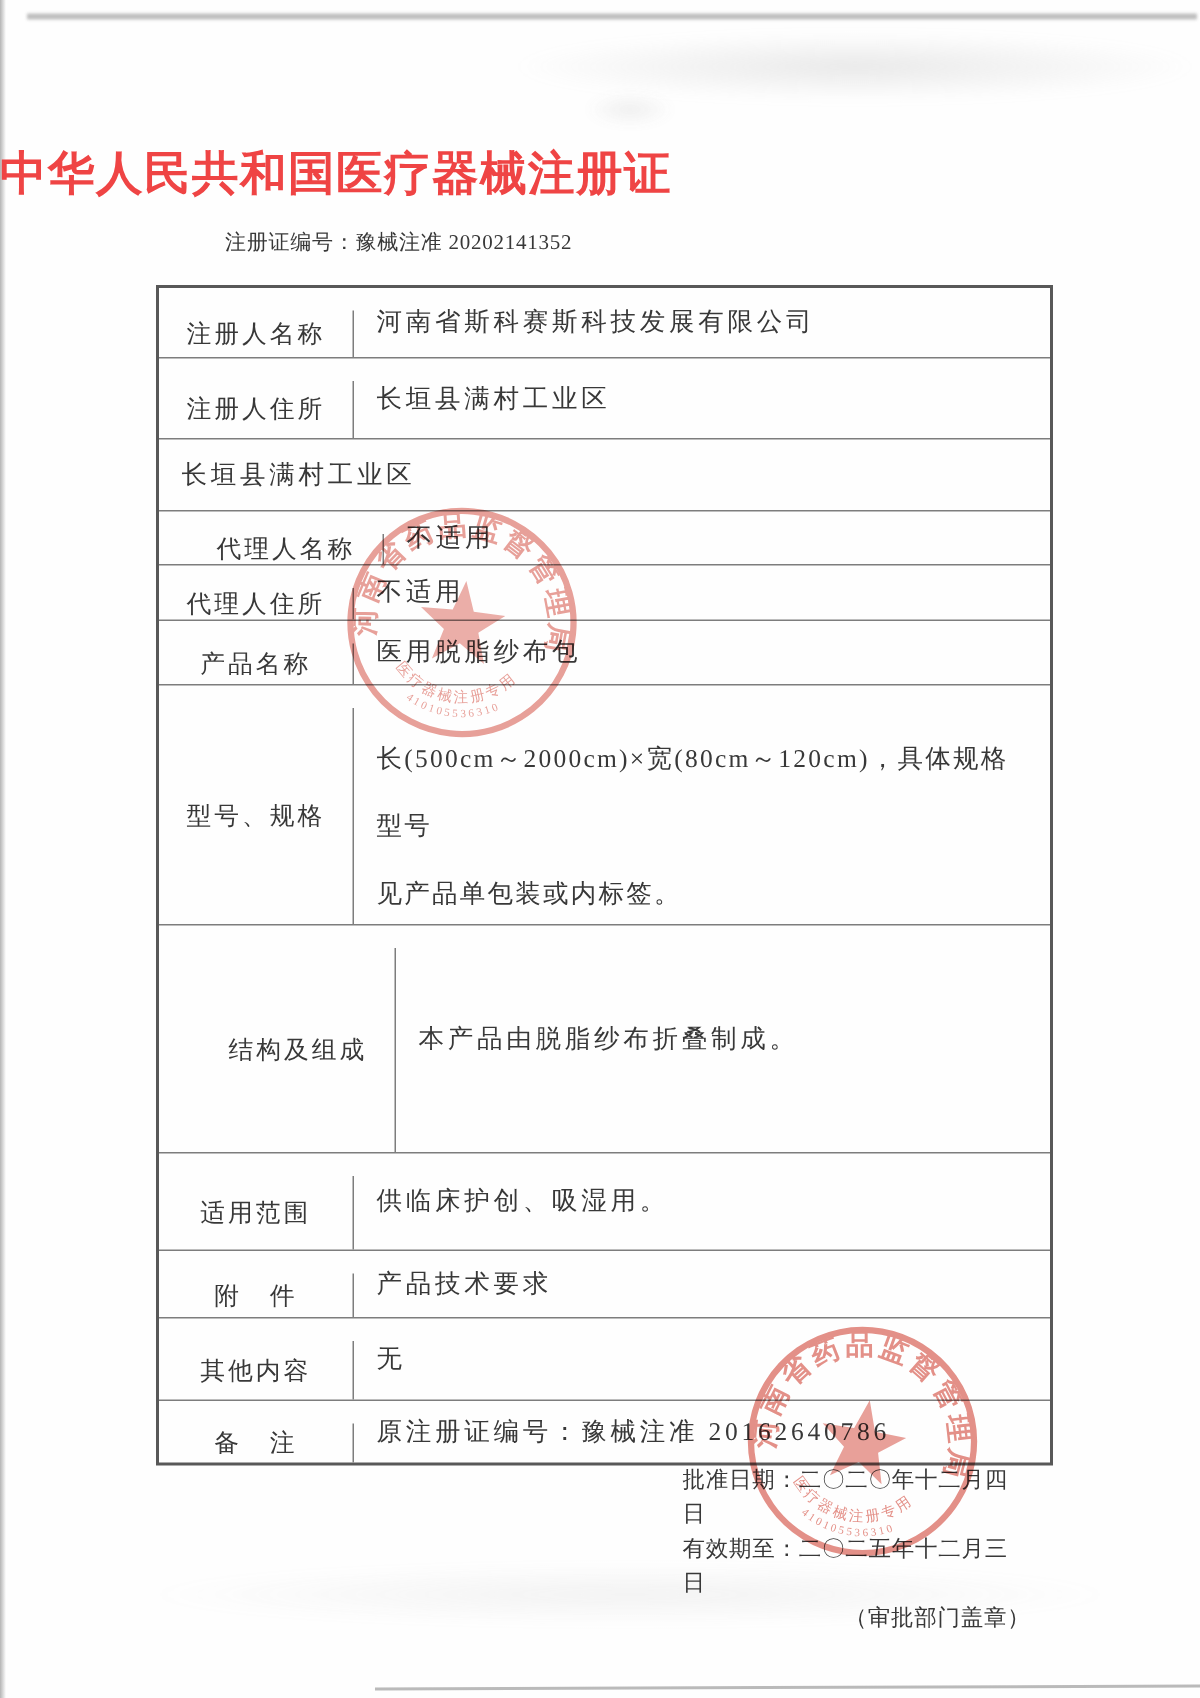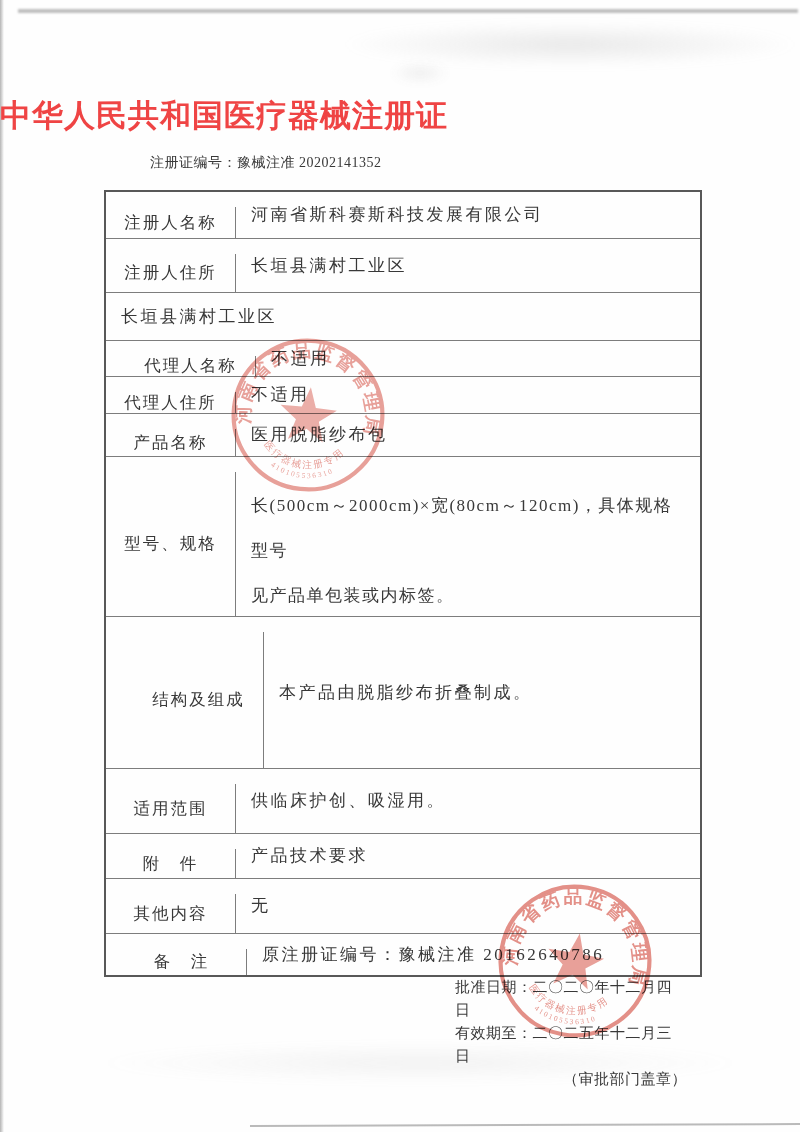--- a/index.html
+++ b/index.html
@@ -55,21 +55,21 @@
   .trow:nth-child(2)  { height:54px; }
   .trow:nth-child(3)  { height:48px; }
   .trow:nth-child(4)  { height:36px;padding-left:20px; }
   .trow:nth-child(5)  { height:37px; }
   .trow:nth-child(6)  { height:43px; }
   .trow:nth-child(7)  { height:160px; }
   .trow:nth-child(8)  { height:152px;padding-left:28px; }
   .trow:nth-child(9)  { height:65px; }
   .trow:nth-child(10) { height:45px; }
   .trow:nth-child(11) { height:55px; }
-  .trow:nth-child(12) { height:41px;padding-left:11px; }
+  .trow:nth-child(12) { height:41px; }
   .tlabel {
     width:130px; flex:0 0 130px;
     border-right:1.5px solid #7d7d7d;
     display:flex; align-items:center; justify-content:center;
     font-size:16.5px; letter-spacing:2px; margin-top:15px;
   }
   .tvalue {
     flex:1; display:flex; align-items:center;
     padding-left:15px; padding-right:12px;
     font-size:17px; letter-spacing:2.5px; line-height:24px;

